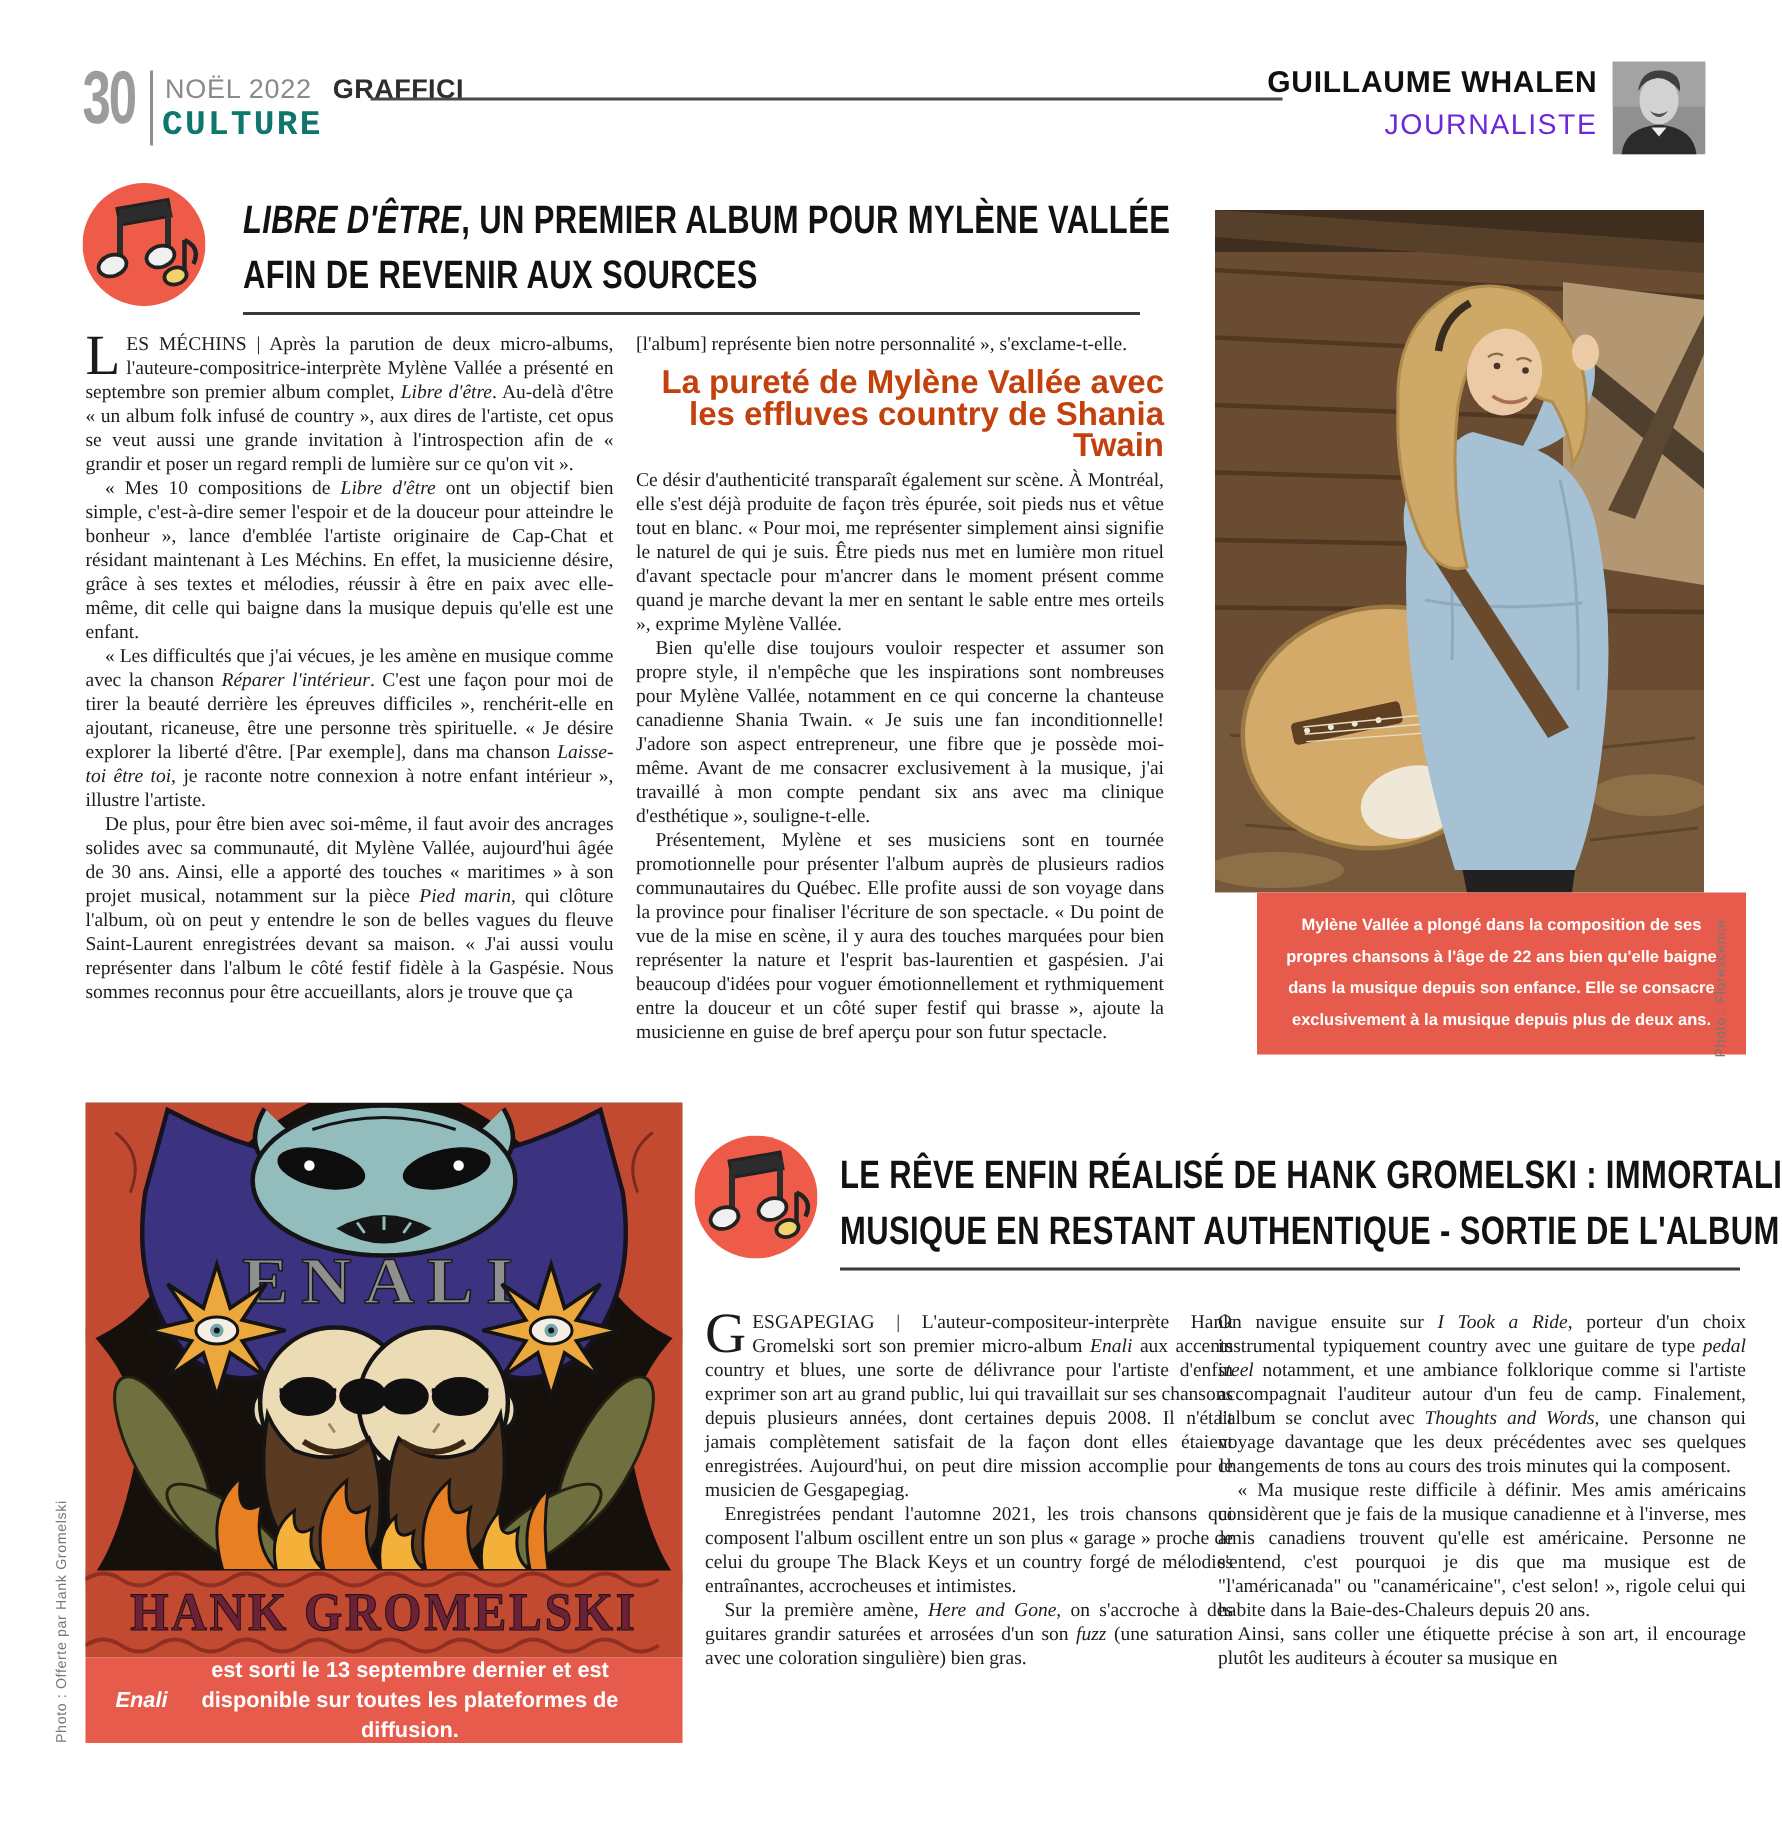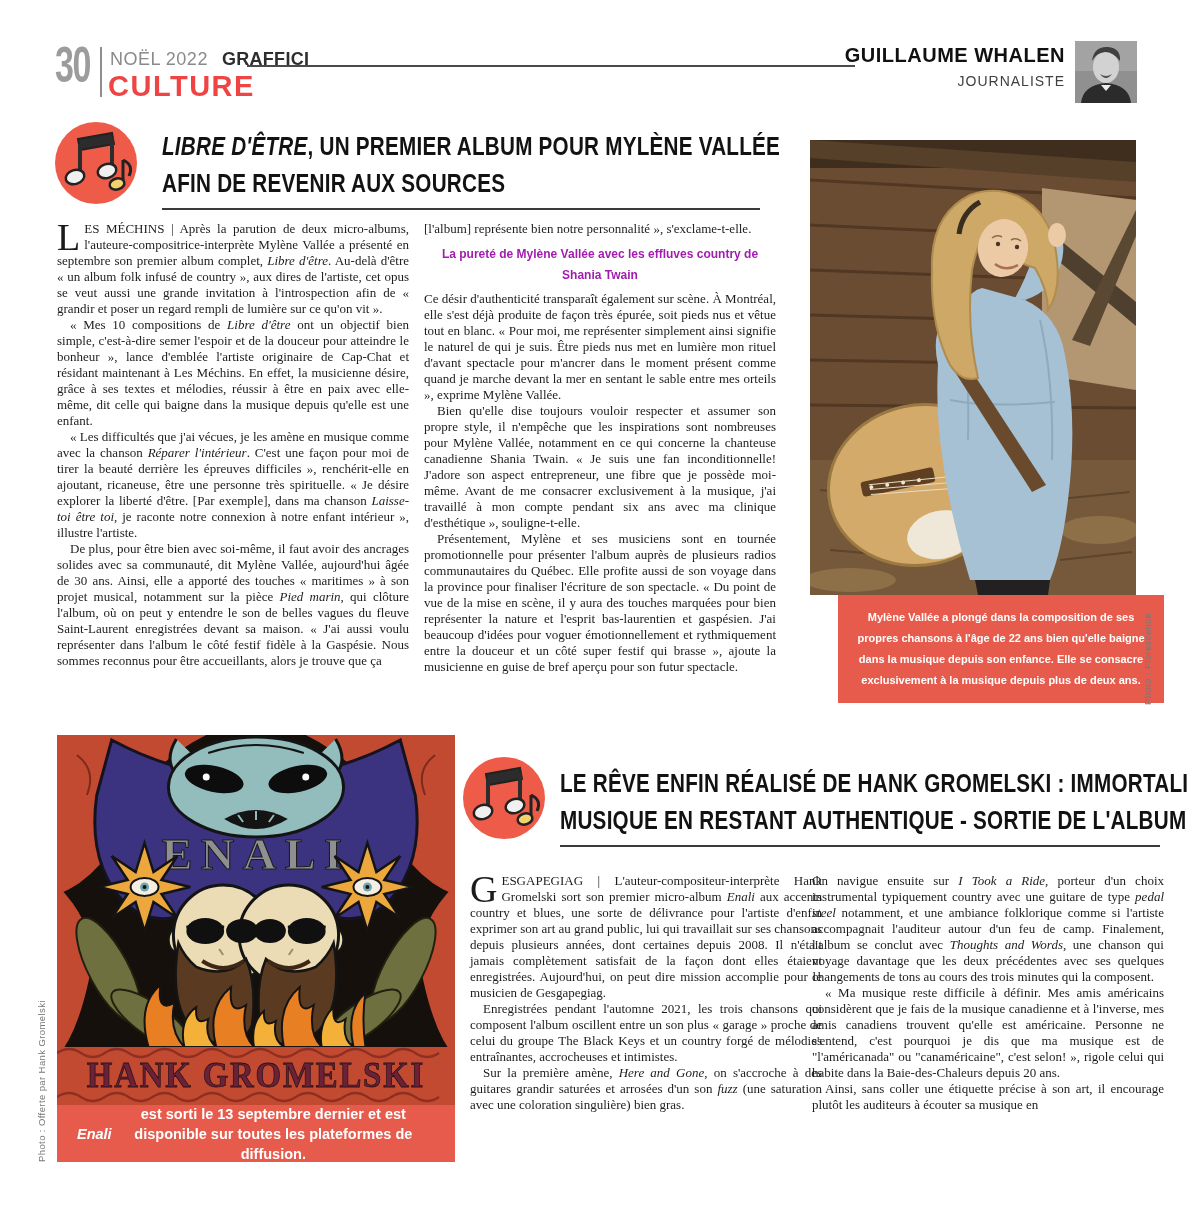--- a/index.html
+++ b/index.html
@@ -6,42 +6,42 @@
   .page{position:relative;width:1188px;height:1215px;background:#ffffff;overflow:hidden;
         font-family:"Liberation Serif","DejaVu Serif",serif;color:#1c1c1c;}
   .abs{position:absolute;}
 
   
   .pagenum{left:55px;top:40px;font-family:"Liberation Sans",sans-serif;font-weight:bold;
            font-size:50px;line-height:50px;color:#9c9c9c;transform:scaleX(0.68);transform-origin:0 0;letter-spacing:-2px;}
   .head-vline{left:100px;top:47px;width:2px;height:50px;background:#8f8f8f;}
   .issue-row{left:110px;top:49px;font-family:"Liberation Sans",sans-serif;font-size:18px;color:#8a8a8a;letter-spacing:.5px;}
   .issue-row b{color:#2e2e2e;margin-left:14px;letter-spacing:.3px;}
-  .section{left:108px;top:70px;font-family:Liberation Sans, sans-serif;font-weight:bold;
-           font-size:29px;color:#ef4444;letter-spacing:1.5px;}
+  .section{left:108px;top:70px;font-family:Liberation Mono, monospace;font-weight:bold;
+           font-size:23px;color:#0f766e;letter-spacing:1.5px;}
   .head-hline{left:247px;top:65px;width:608px;height:1.5px;background:#4a4a4a;}
   .author{left:760px;top:44px;width:305px;text-align:right;font-family:"Liberation Sans",sans-serif;}
   .author .name{font-size:20px;font-weight:bold;color:#101010;letter-spacing:.5px;}
-  .author .role{font-size:14px;color:#404040;margin-top:6px;letter-spacing:1px;}
+  .author .role{font-size:19px;color:#6d28d9;margin-top:6px;letter-spacing:1px;}
   .portrait{left:1075px;top:41px;width:62px;height:62px;}
 
   
   .headline{font-family:"Liberation Sans","DejaVu Sans",sans-serif;font-weight:bold;color:#121212;
             transform:scaleX(0.78);transform-origin:0 0;}
   .headline .hl-line{white-space:nowrap;font-size:26.5px;line-height:37px;letter-spacing:.3px;}
   .hl-rule{height:1.6px;background:#3a3a3a;}
   .it{font-style:italic;}
 
   
   .col{width:352px;text-align:justify;font-size:13px;line-height:16px;hyphens:auto;}
   .col p{margin:0;}
   .col p.ind{text-indent:13px;}
   .dropcap{float:left;font-size:38px;line-height:30px;padding:1px 4px 0 0;color:#1b1b1b;}
-  .subhead{font-family:"Liberation Sans","DejaVu Sans",sans-serif;font-weight:bold;font-size:12px;
-           line-height:21px;color:#a21caf;text-align:center;margin:7px 0 5px 0 !important;}
+  .subhead{font-family:"Liberation Sans","DejaVu Sans",sans-serif;font-weight:bold;font-size:22px;
+           line-height:21px;color:#c2410c;text-align:right;margin:7px 0 5px 0 !important;}
 
   
   .photo1{left:810px;top:140px;width:326px;height:455px;}
   .caption-box{background:#e75b4c;color:#ffffff;font-family:"Liberation Sans",sans-serif;font-weight:bold;
                display:flex;align-items:center;justify-content:center;text-align:center;}
   .caption1{left:838px;top:595px;width:326px;height:108px;font-size:11px;line-height:21px;padding:6px 14px;box-sizing:border-box;}
   .caption2{left:57px;top:1105px;width:398px;height:57px;font-size:14.5px;line-height:20px;padding:4px 20px;box-sizing:border-box;}
   .credit-v{position:absolute;writing-mode:vertical-rl;transform:rotate(180deg);
             font-family:"Liberation Sans",sans-serif;font-size:9.5px;color:#777;letter-spacing:.4px;
             display:flex;align-items:center;}

